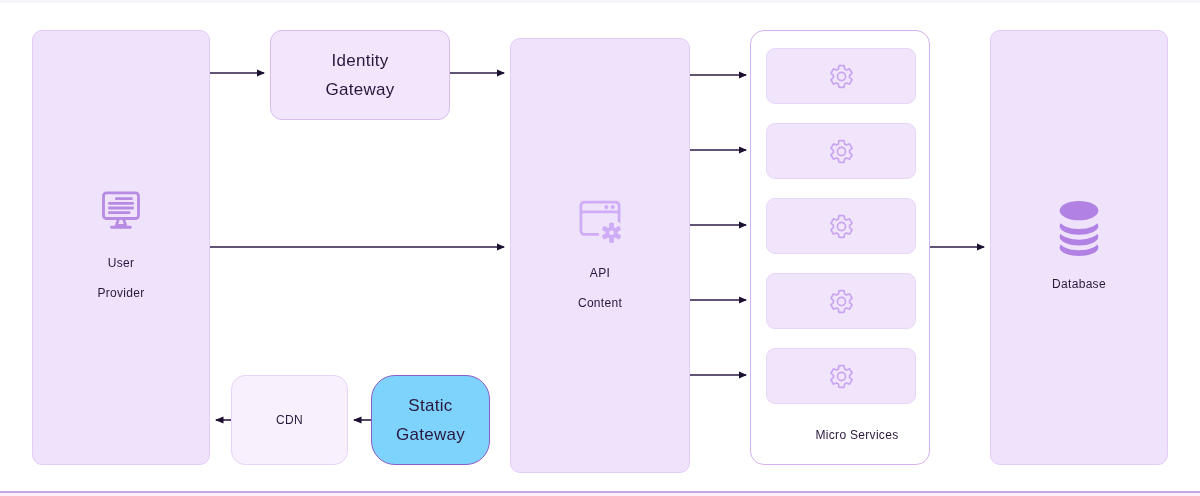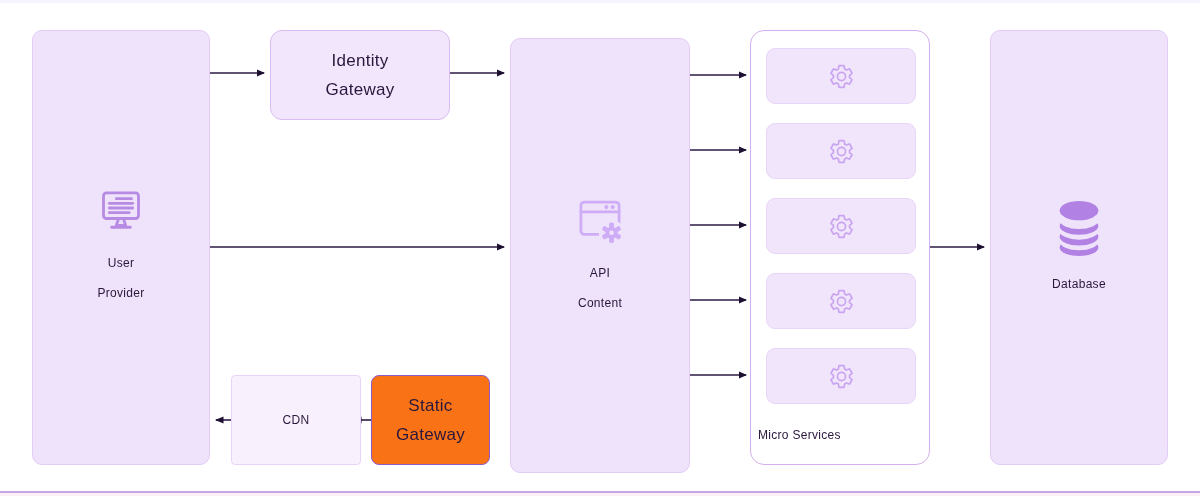--- a/index.html
+++ b/index.html
@@ -19,35 +19,35 @@
   .node-label{font-size:12px;font-weight:500;letter-spacing:.3px;line-height:30px;text-align:center;}
   .node-label.small{font-size:17px;line-height:29px;}
 
   #user-interface{left:32px;top:30px;width:178px;height:435px;}
   #api-gateway{left:510px;top:30px;width:180px;height:435px;margin-top:8px;}
   #database{left:990px;top:30px;width:178px;height:435px;}
 
   #identity-provider{left:270px;top:30px;width:180px;height:90px;background:#f2e6fc;
     border:1px solid #d9bcf2;border-radius:12px;
     display:flex;align-items:center;justify-content:center;}
-  #cdn{left:231px;top:375px;width:130px;height:90px;background:#f8f1fd;
-    border:1px solid #e8d4f9;border-radius:4px;
-    display:flex;align-items:center;justify-content:center;}
-  #static-content{left:371px;top:375px;width:119px;height:90px;background:#f97316;
-    border:1.5px solid #8f5bc8;border-radius:8px;
+  #cdn{left:231px;top:375px;width:117px;height:90px;background:#f8f1fd;
+    border:1px solid #e8d4f9;border-radius:14px;
+    display:flex;align-items:center;justify-content:center;}
+  #static-content{left:371px;top:375px;width:119px;height:90px;background:#7dd3fc;
+    border:1.5px solid #8f5bc8;border-radius:24px;
     display:flex;align-items:center;justify-content:center;}
 
   #micro-services{left:750px;top:30px;width:180px;height:435px;background:#ffffff;
     border:1px solid #d4b0f0;border-radius:14px;}
   .services-list{position:absolute;left:0;top:17px;width:180px;
     display:flex;flex-direction:column;align-items:center;gap:19px;}
   .service-box{width:150px;height:56px;box-sizing:border-box;background:#f1e5fb;
     border:1px solid #e8d6f8;border-radius:9px;
     display:flex;align-items:center;justify-content:center;}
-  .ms-label{position:absolute;left:7px;bottom:14px;width:180px;text-align:left;}
+  .ms-label{position:absolute;left:16px;bottom:14px;width:180px;text-align:center;}
 
   .icon-wrap{line-height:0;}
   .mb12{margin-bottom:12px;}
   .mb10{margin-bottom:10px;}
 
   #edges{position:absolute;left:0;top:0;width:1200px;height:496px;pointer-events:none;}
 </style>
 </head>
 <body>
 

